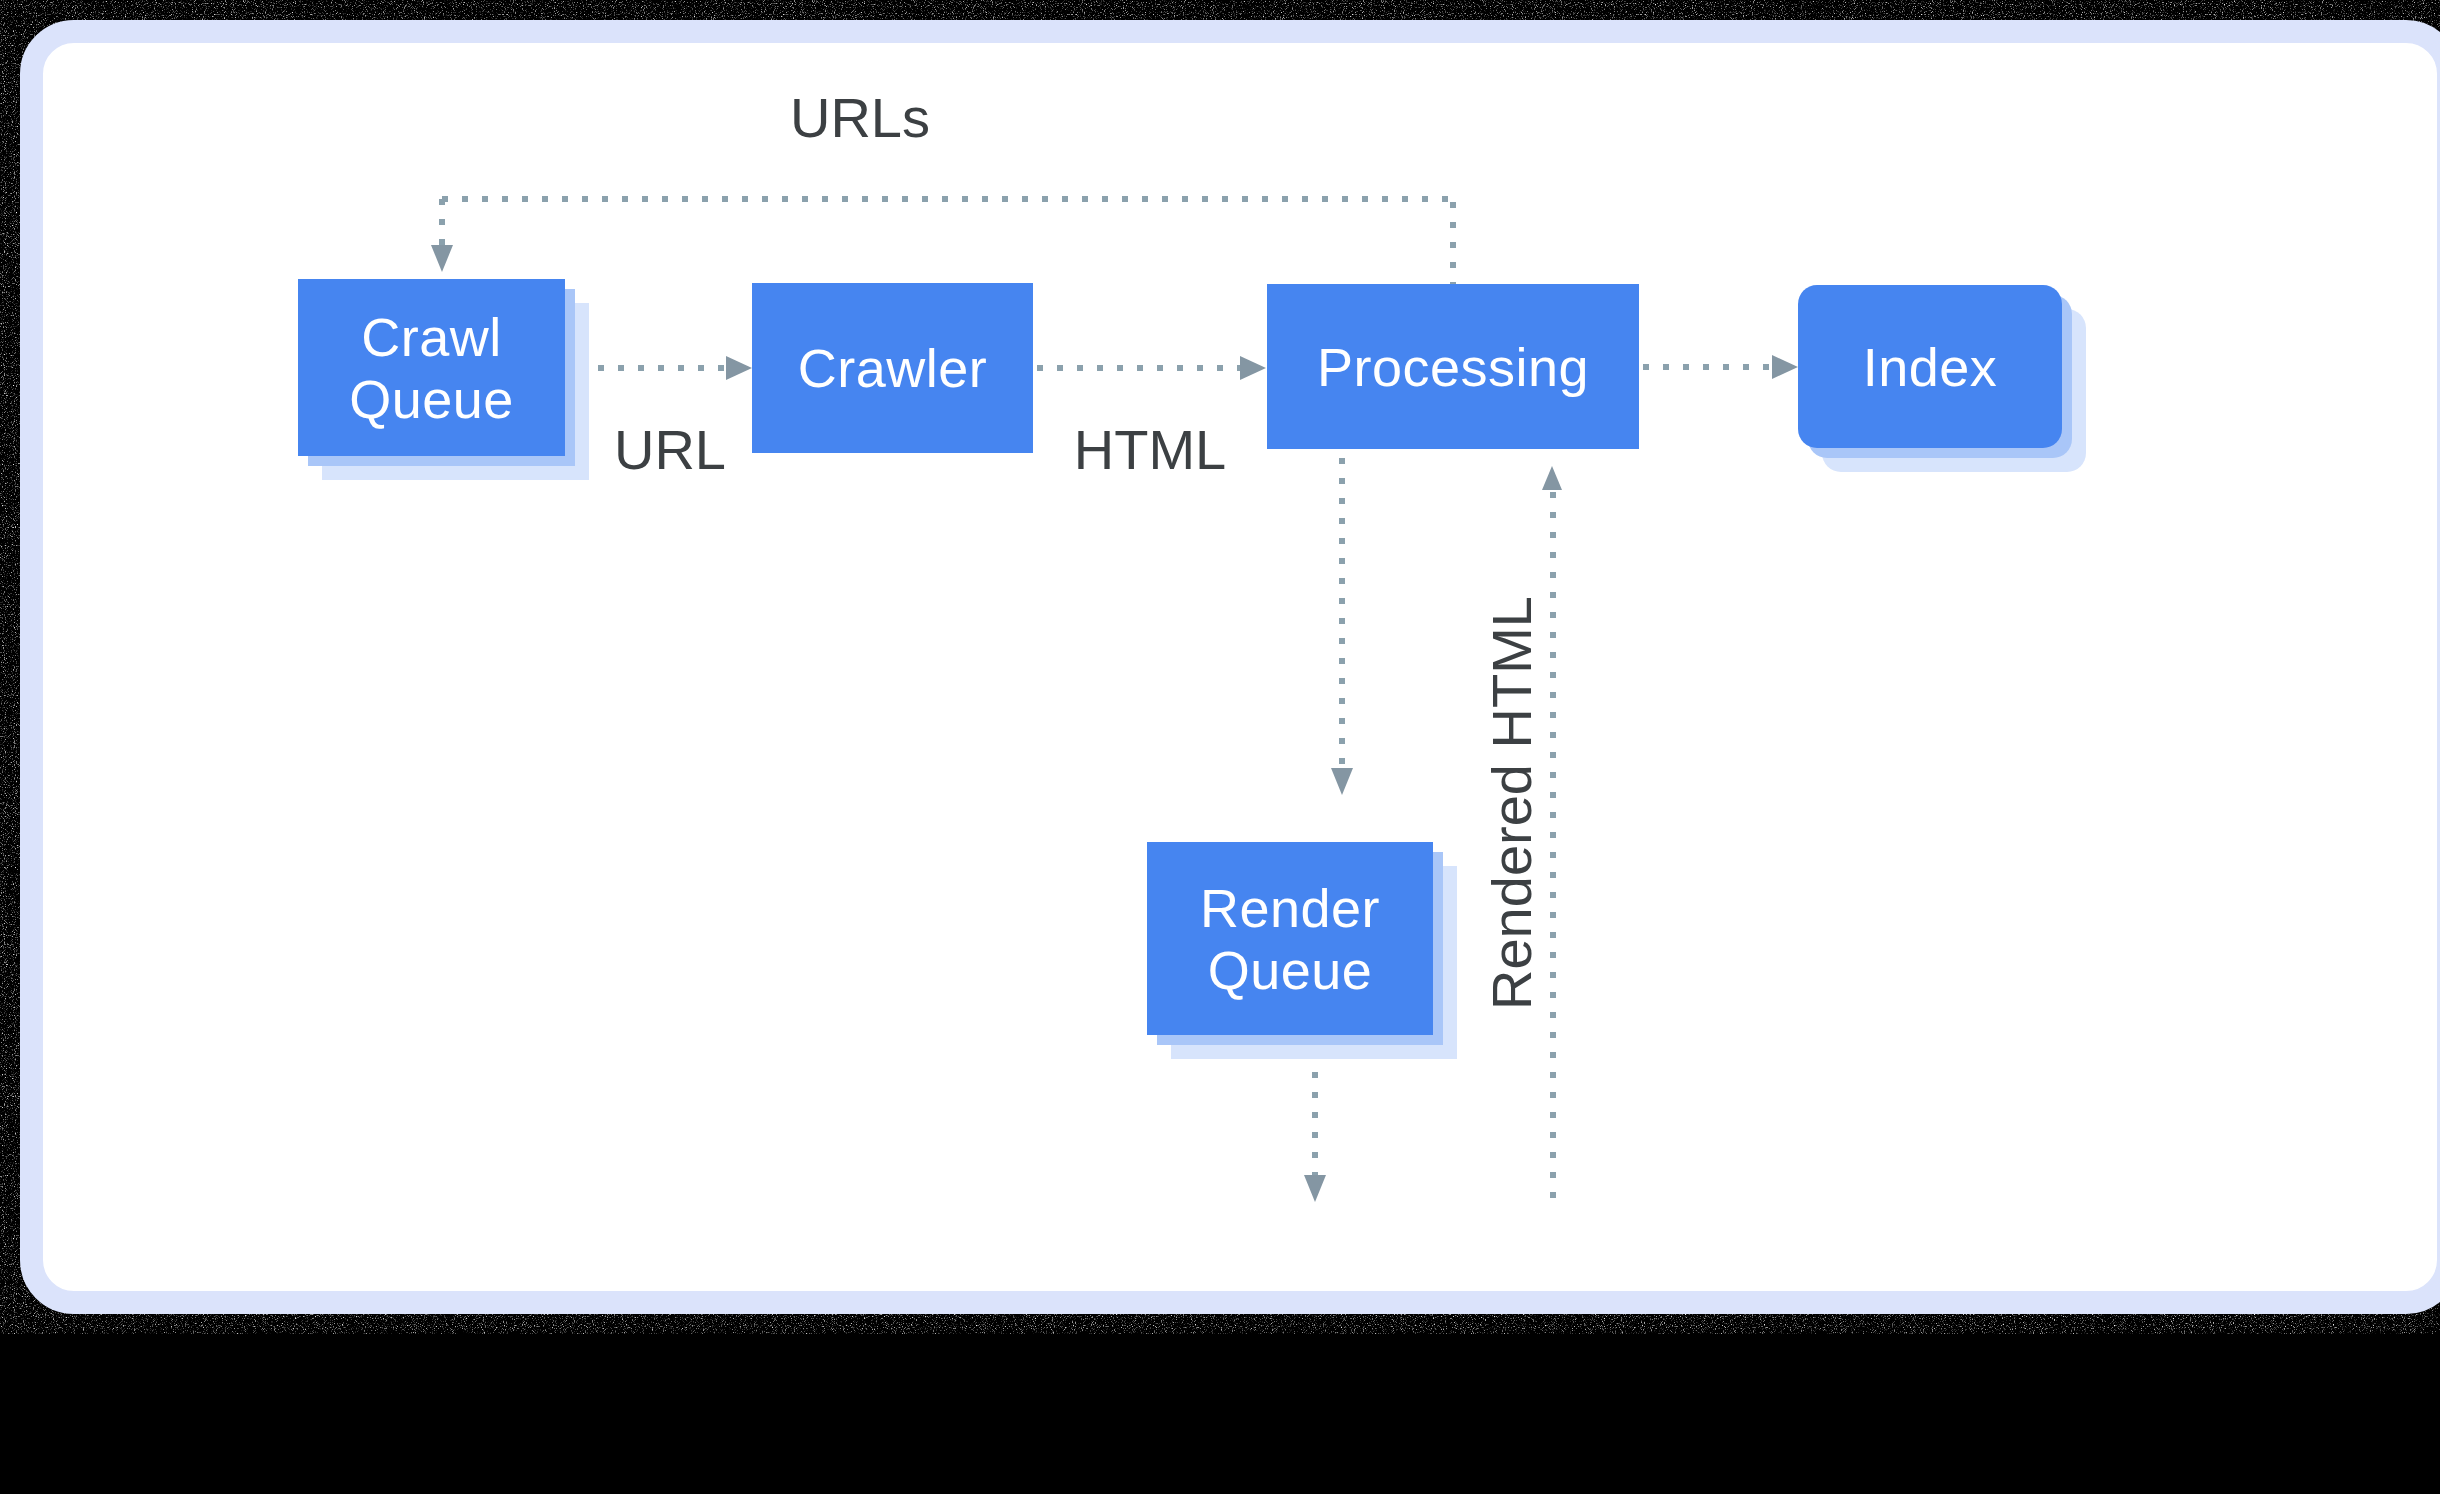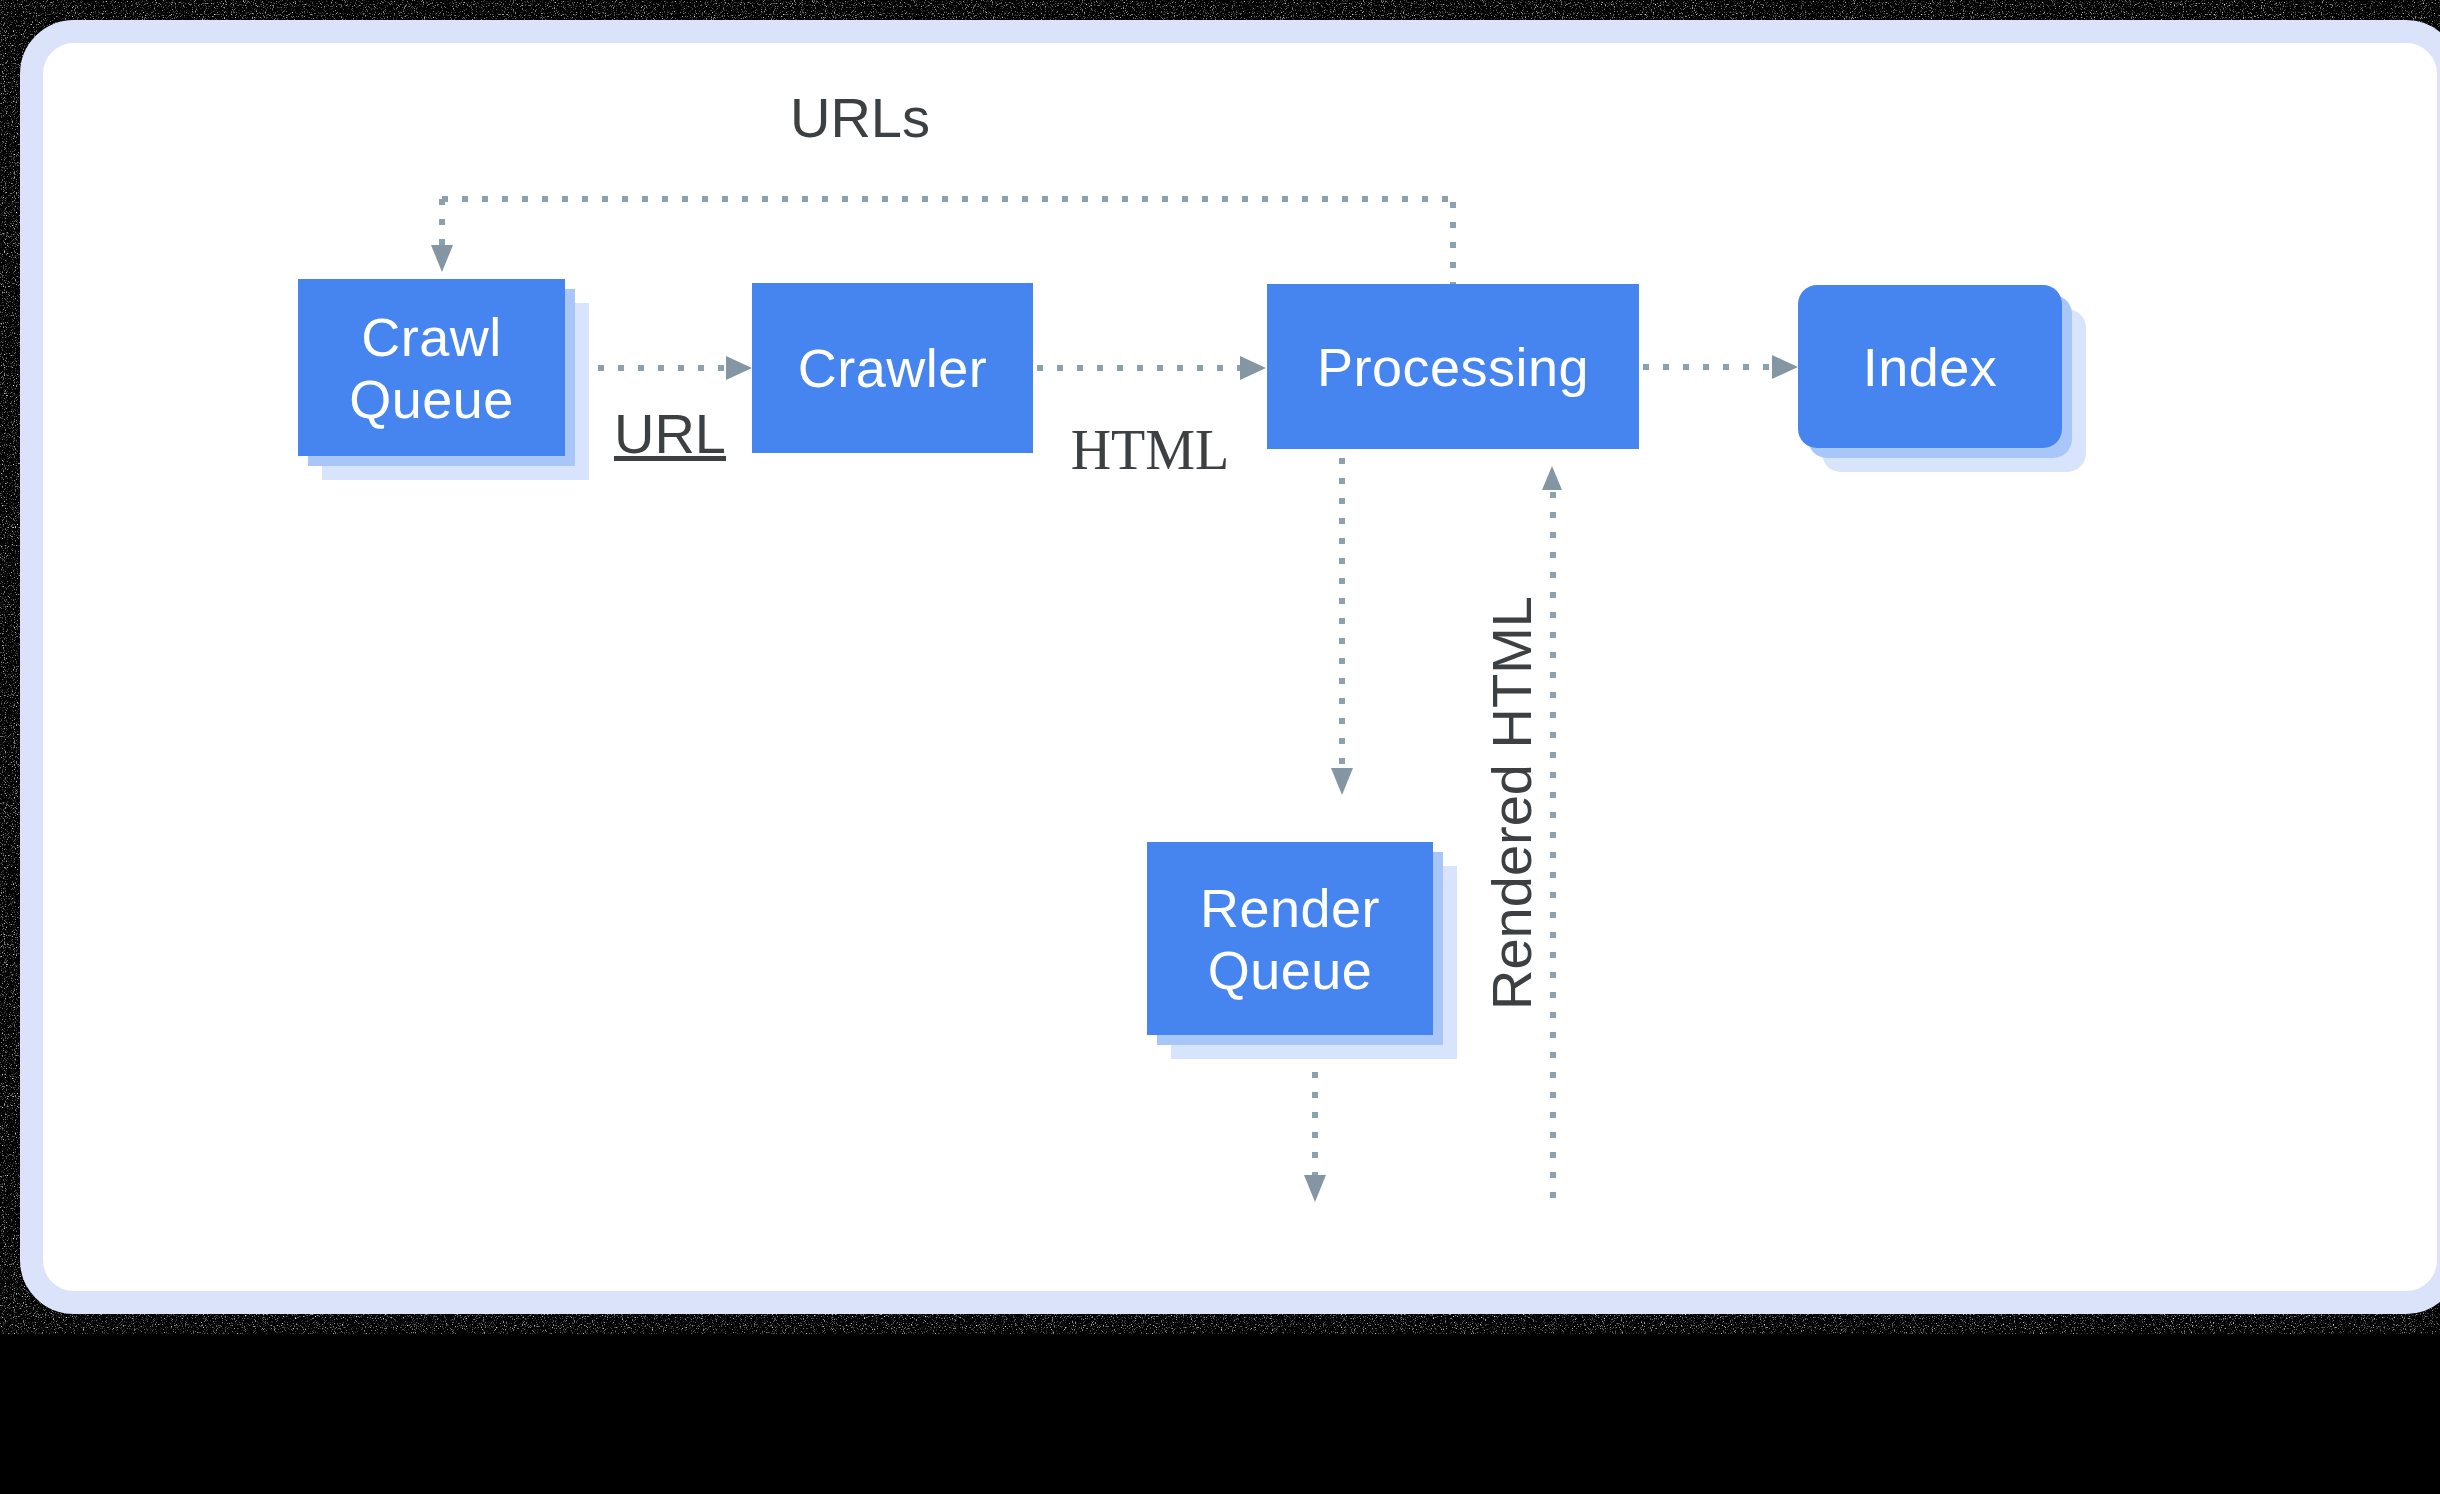--- a/index.html
+++ b/index.html
@@ -69,25 +69,25 @@
   <div class="card"></div>
 
   <div class="flabel" style="left:720px; top:88px; width:280px;">URLs</div>
   <div class="dot-h" style="left:442px; top:196px; width:1011px;"></div>
   <div class="dot-v" style="left:439px; top:199px; height:46px;"></div>
   <div class="arr arr-down" style="left:431px; top:245px;"></div>
   <div class="dot-v" style="left:1450px; top:202px; height:82px;"></div>
 
   <div class="dot-h" style="left:598px; top:365px; width:128px;"></div>
   <div class="arr arr-right" style="left:726px; top:356px;"></div>
-  <div class="flabel" style="left:560px; top:404px; width:220px;text-decoration:underline;">URL</div>
+  <div class="flabel" style="left:560px; top:420px; width:220px;">URL</div>
 
   <div class="dot-h" style="left:1037px; top:365px; width:203px;"></div>
   <div class="arr arr-right" style="left:1240px; top:356px;"></div>
-  <div class="flabel" style="left:1040px; top:420px; width:220px;font-family:Liberation Serif, serif;">HTML</div>
+  <div class="flabel" style="left:1040px; top:420px; width:220px;">HTML</div>
 
   <div class="dot-h" style="left:1643px; top:364px; width:129px;"></div>
   <div class="arr arr-right" style="left:1772px; top:355px;"></div>
 
   <div class="dot-v" style="left:1339px; top:458px; height:310px;"></div>
   <div class="arr arr-down" style="left:1331px; top:768px;"></div>
 
   <div class="dot-v" style="left:1312px; top:1012px; height:163px;"></div>
   <div class="arr arr-down" style="left:1304px; top:1175px;"></div>
 

